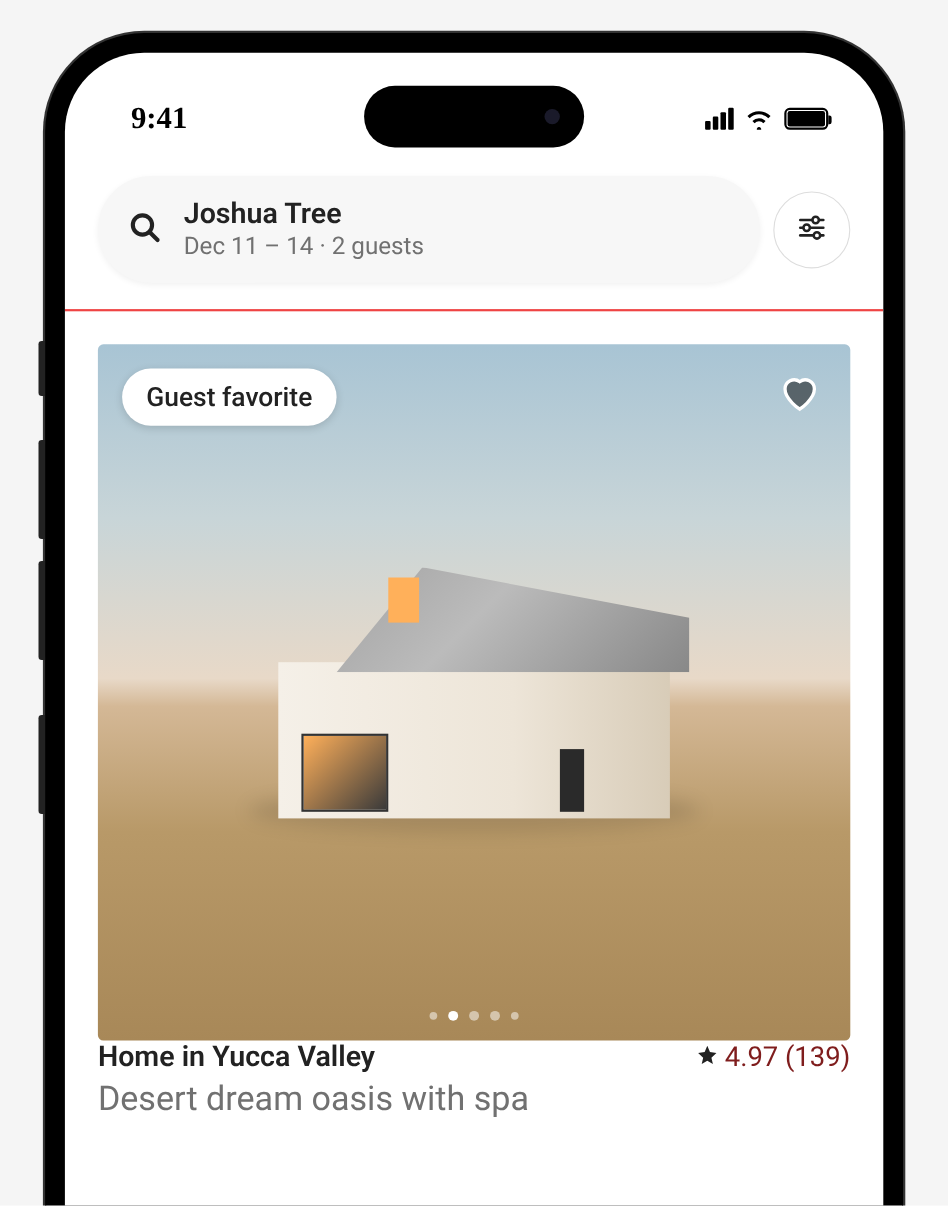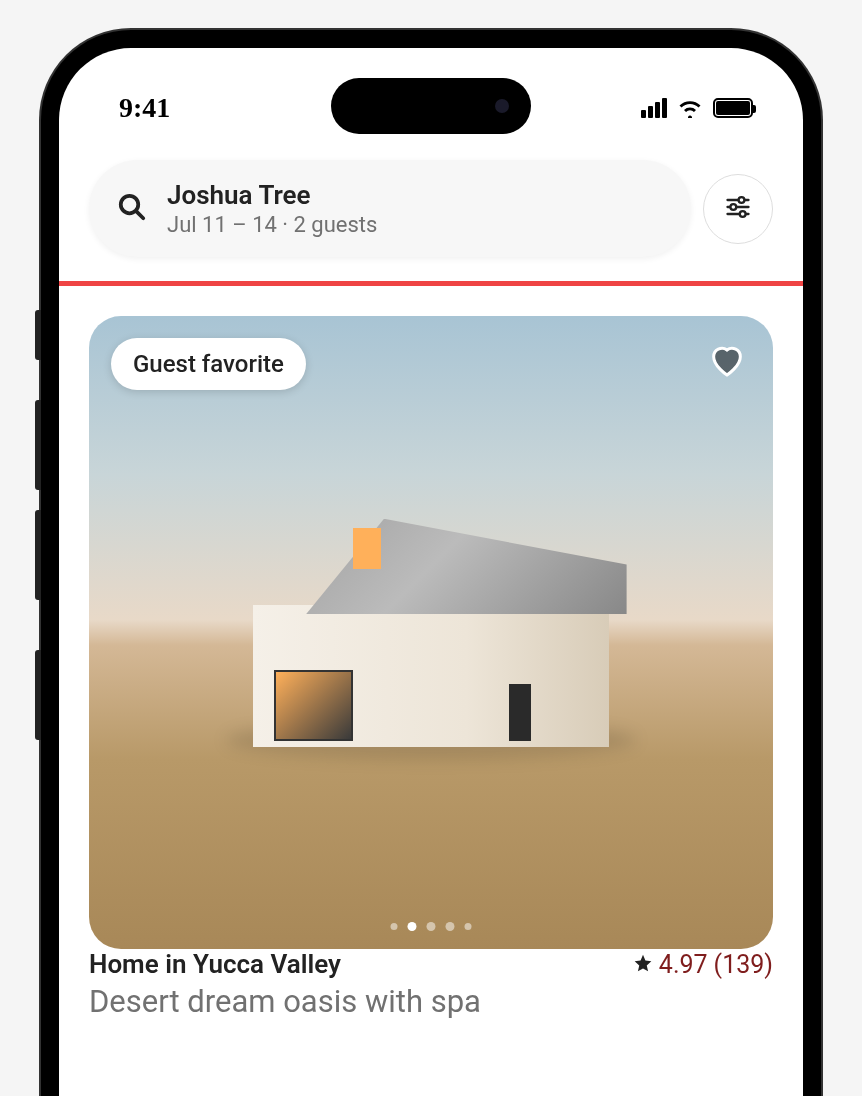--- a/index.html
+++ b/index.html
@@ -89,21 +89,21 @@
     width: 40px; height: 20px; border: 2px solid #000; border-radius: 5px; position: relative;
   }
   .battery::after { content:""; position:absolute; right:-5px; top:5px; width:3px; height:8px; background:#000; border-radius:0 2px 2px 0;}
   .battery-fill { position:absolute; left:1px; top:1px; bottom:1px; right:1px; background:#000; border-radius:2px;}
 
   .search-header {
     display: flex;
     align-items: center;
     gap: 12px;
     padding: 12px 30px 24px 30px;
-    border-bottom: 5px solid #ef4444;
+    border-bottom: 2px solid #ef4444;
   }
   .search-pill {
     flex: 1;
     background: #f7f7f7;
     border-radius: 50px;
     display: flex;
     align-items: center;
     padding: 20px 28px;
     gap: 20px;
     box-shadow: 0 2px 6px rgba(0,0,0,0.06);
@@ -114,21 +114,21 @@
   .filter-button {
     width: 70px; height: 70px; border-radius: 50%; border: 1px solid #ddd; background:#fff;
     display:flex; align-items:center; justify-content:center;
   }
 
   .content { padding: 30px 30px 0 30px; }
   .listing-card { position: relative; }
   .listing-image {
     width: 100%;
     aspect-ratio: 1.08/1;
-    border-radius: 32px;
+    border-radius: 5px;
     position: relative;
     overflow: hidden;
     background: linear-gradient(to bottom, #a8c4d4 0%, #c8d5d8 25%, #e8d9c8 48%, #d4b896 52%, #b89968 70%, #a88858 100%);
   }
   
   .house {
     position: absolute; left: 24%; top: 32%; width: 52%; height: 36%;
   }
   .house-roof {
     position:absolute; top:0; left:-5%; width:110%; height:42%;
@@ -203,21 +203,21 @@
     <div class="search-header">
       <div class="search-pill">
         <span>
           <svg width="30" height="30" viewBox="0 0 24 24" fill="none" stroke="#222" stroke-width="3" stroke-linecap="round">
               <circle cx="10" cy="10" r="7"></circle>
               <line x1="15.5" y1="15.5" x2="21" y2="21"></line>
             </svg>
         </span>
         <div class="search-text">
           <span class="search-location">Joshua Tree</span>
-          <span class="search-details">Jul 11 – 14 · 2 guests</span>
+          <span class="search-details">Dec 11 – 14 · 2 guests</span>
         </div>
       </div>
       <div class="filter-button">
         <span>
           <svg width="28" height="28" viewBox="0 0 24 24" fill="none" stroke="#222" stroke-width="2" stroke-linecap="round">
               <line x1="3" y1="6" x2="21" y2="6"></line>
               <circle cx="15" cy="6" r="2.5" fill="#fff"></circle>
               <line x1="3" y1="12" x2="21" y2="12"></line>
               <circle cx="8" cy="12" r="2.5" fill="#fff"></circle>
               <line x1="3" y1="18" x2="21" y2="18"></line>

